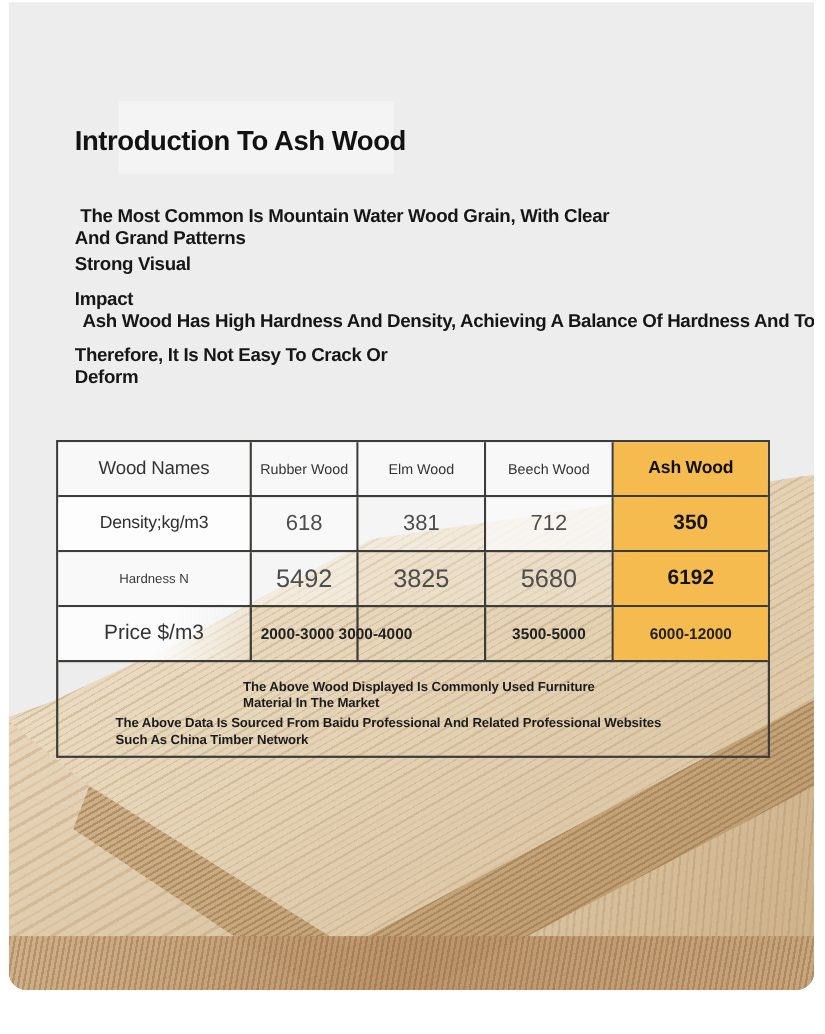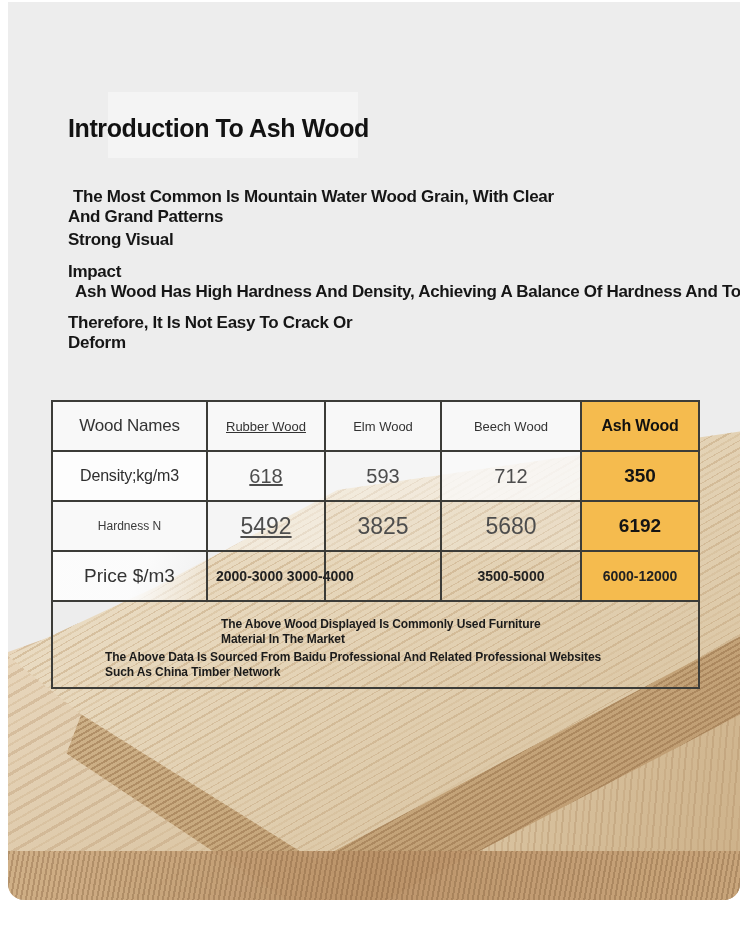--- a/index.html
+++ b/index.html
@@ -56,24 +56,24 @@
       linear-gradient(100deg,#cfae85,#bb9268 50%,#c8a47a);}
 
   
   .wtable{position:absolute;left:43px;top:398px;width:649px;height:289px;z-index:10;
           border:2px solid #3c3c38;display:flex;flex-direction:column;box-sizing:border-box;}
   .trow{display:flex;height:50px;box-sizing:border-box;border-bottom:2px solid #3c3c38;flex:none;}
   .trow.notes-row{flex:1;height:auto;border-bottom:none;display:block;}
   .tc{box-sizing:border-box;border-right:2px solid #3c3c38;display:flex;align-items:center;
       justify-content:center;text-align:center;position:relative;}
   .tc:last-child{border-right:none;}
-  .c1{width:155px;flex:none;}
-  .c2{width:118px;flex:none;text-decoration:underline;}
+  .c1{width:176px;flex:none;}
+  .c2{width:97px;flex:none;}
   .c3{width:116px;flex:none;}
-  .c4{width:140px;flex:none;}
+  .c4{width:116px;flex:none;}
   .c5{flex:1;}
   .cell-light{background:rgba(249,249,249,0.95);}
   .cell-white{background:rgba(253,253,253,0.97);}
   .cell-soft{background:rgba(250,250,250,0.85);}
   .cell-faint{background:rgba(255,255,255,0.45);}
   .cell-ghost{background:rgba(255,255,255,0.22);}
   .cell-clear{background:transparent;}
   .cell-fade{background:linear-gradient(115deg,rgba(252,252,252,0.97) 55%,rgba(252,252,252,0.5) 80%,rgba(252,252,252,0.15));}
   .cell-orange{background:#f5bb4e;}
   .t-colhead{font-size:17px;font-weight:400;color:#333;letter-spacing:-0.2px;}
@@ -122,21 +122,21 @@
         <div class="tc c1 cell-light t-colhead">Wood Names</div>
         <div class="tc c2 cell-light t-colhead-sm">Rubber Wood</div>
         <div class="tc c3 cell-light t-colhead-sm">Elm Wood</div>
         <div class="tc c4 cell-light t-colhead-sm">Beech Wood</div>
         <div class="tc c5 cell-orange t-colhead-ash">Ash Wood</div>
       </div>
 
       <div class="trow">
         <div class="tc c1 cell-white t-label">Density;kg/m3</div>
         <div class="tc c2 cell-soft t-num">618</div>
-        <div class="tc c3 cell-faint t-num">593</div>
+        <div class="tc c3 cell-faint t-num">381</div>
         <div class="tc c4 cell-soft t-num">712</div>
         <div class="tc c5 cell-orange t-num-ash">350</div>
       </div>
 
       <div class="trow">
         <div class="tc c1 cell-soft t-label-sm">Hardness N</div>
         <div class="tc c2 cell-faint t-num-lg">5492</div>
         <div class="tc c3 cell-ghost t-num-lg">3825</div>
         <div class="tc c4 cell-ghost t-num-lg">5680</div>
         <div class="tc c5 cell-orange t-num-ash">6192</div>

